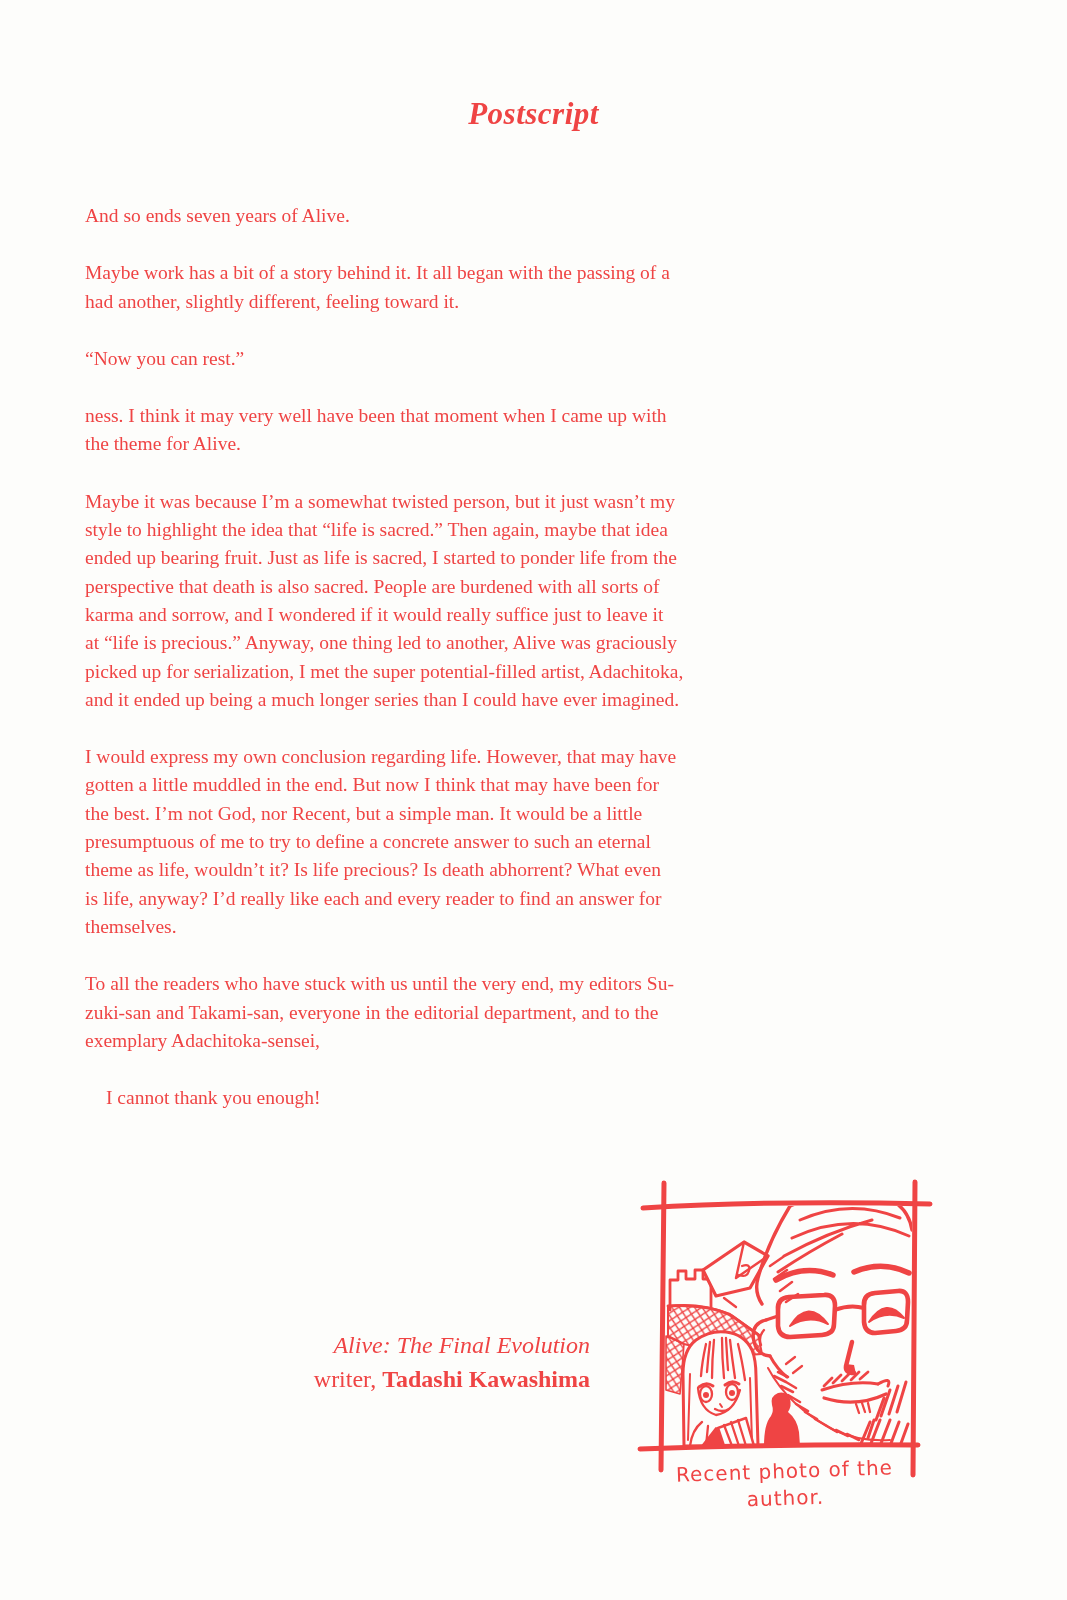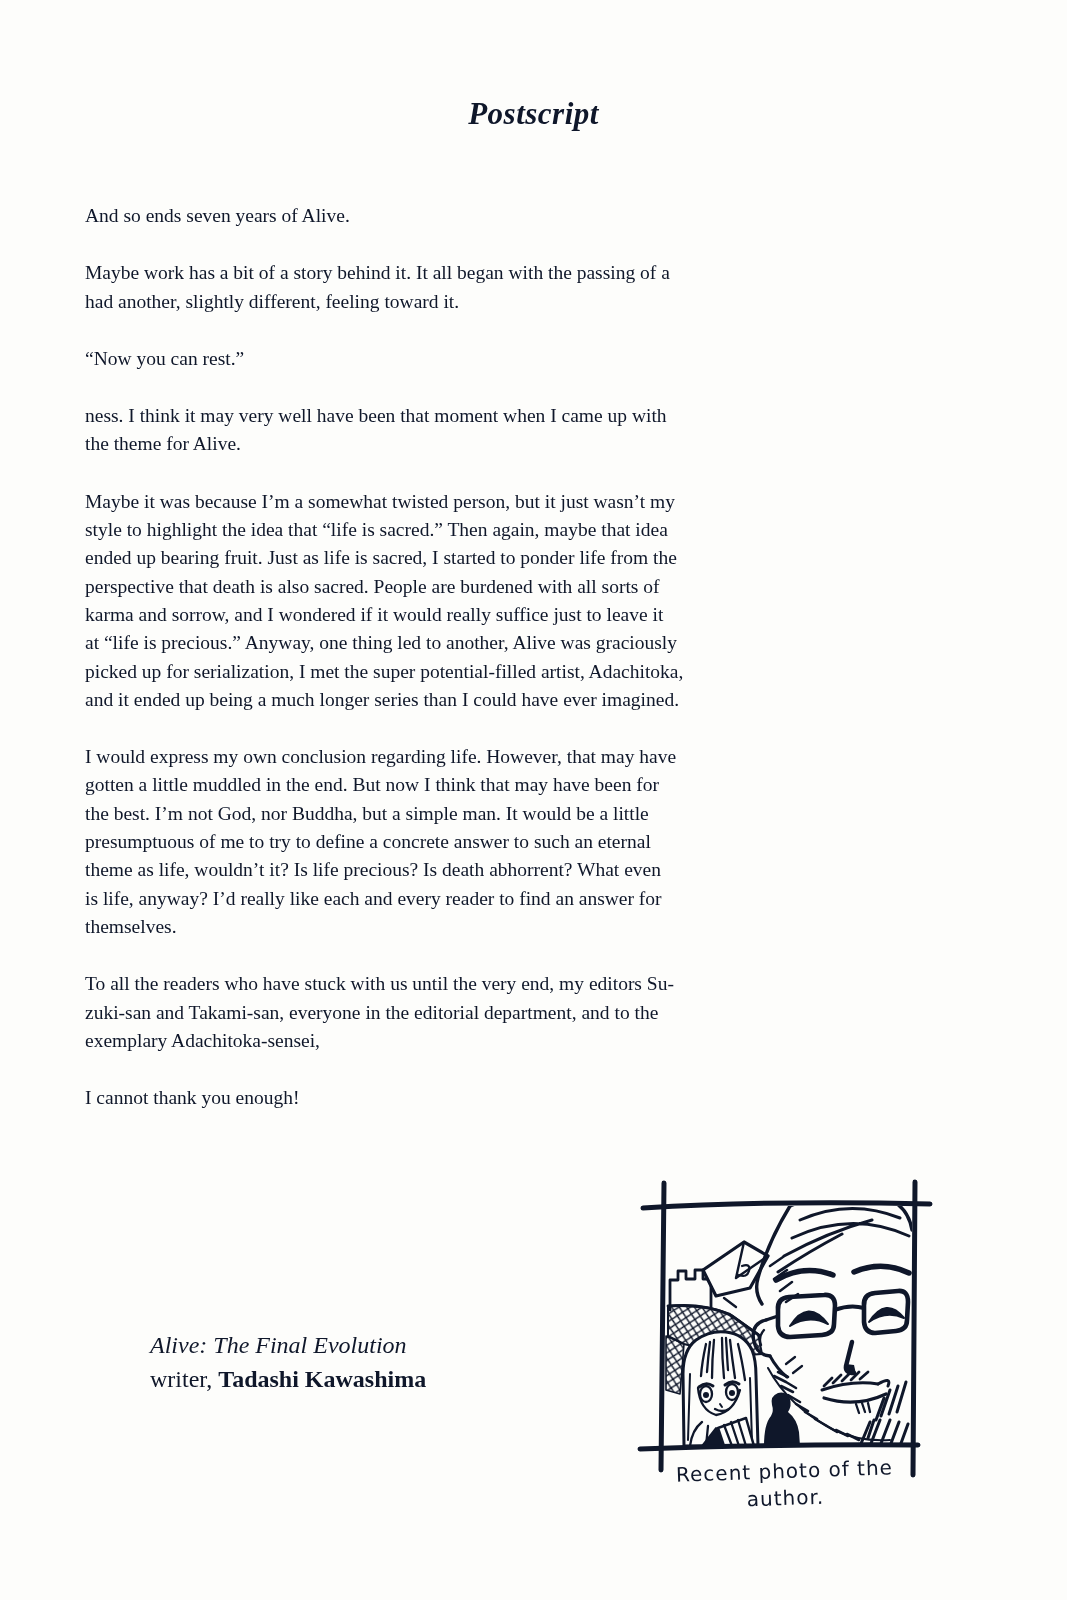--- a/index.html
+++ b/index.html
@@ -23,27 +23,27 @@
     font-style:italic;
     letter-spacing:0.5px;
   }
   .body-text{
     position:absolute;
     left:85px;top:202px;
     font-size:19.5px;
     line-height:28.3px;
   }
   .para{margin:0 0 29px 0;font-family:Liberation Serif, serif;}
-  .para:last-child{margin-bottom:0;}
+  .para:last-child{margin-bottom:0;margin-left:21px;}
   .line{white-space:nowrap;}
   .credits{
     position:absolute;
     left:150px;top:1328px;
     width:440px;
-    text-align:left;
+    text-align:right;
     font-family:"Liberation Serif", serif;
     font-size:24px;
     line-height:34px;
   }
   .credits .series{font-style:italic;}
   .credits .author{font-weight:bold;}
   .illustration{
     position:absolute;
     left:628px;top:1158px;
     width:310px;height:330px;
@@ -57,21 +57,21 @@
     font-family:"DejaVu Sans", sans-serif;
     font-size:20px;
     line-height:27px;
     letter-spacing:1px;
     transform:rotate(-2deg);
   }
 </style>
 </head>
 <body>
 
-<div class="page" style="background: rgb(253, 253, 251); color: #0f172a;">
+<div class="page" style="background: rgb(253, 253, 251); color: #ef4444;">
 
   <div class="title">Postscript</div>
 
   <div class="body-text">
       <div class="para">
         <div class="line">And so ends seven years of Alive.</div>
       </div>
       <div class="para">
         <div class="line">Maybe work has a bit of a story behind it. It all began with the passing of a</div>
         <div class="line">had another, slightly different, feeling toward it.</div>
@@ -89,21 +89,21 @@
         <div class="line">ended up bearing fruit. Just as life is sacred, I started to ponder life from the</div>
         <div class="line">perspective that death is also sacred. People are burdened with all sorts of</div>
         <div class="line">karma and sorrow, and I wondered if it would really suffice just to leave it</div>
         <div class="line">at “life is precious.” Anyway, one thing led to another, Alive was graciously</div>
         <div class="line">picked up for serialization, I met the super potential-filled artist, Adachitoka,</div>
         <div class="line">and it ended up being a much longer series than I could have ever imagined.</div>
       </div>
       <div class="para">
         <div class="line">I would express my own conclusion regarding life. However, that may have</div>
         <div class="line">gotten a little muddled in the end. But now I think that may have been for</div>
-        <div class="line">the best. I’m not God, nor Buddha, but a simple man. It would be a little</div>
+        <div class="line">the best. I’m not God, nor Recent, but a simple man. It would be a little</div>
         <div class="line">presumptuous of me to try to define a concrete answer to such an eternal</div>
         <div class="line">theme as life, wouldn’t it? Is life precious? Is death abhorrent? What even</div>
         <div class="line">is life, anyway? I’d really like each and every reader to find an answer for</div>
         <div class="line">themselves.</div>
       </div>
       <div class="para">
         <div class="line">To all the readers who have stuck with us until the very end, my editors Su-</div>
         <div class="line">zuki-san and Takami-san, everyone in the editorial department, and to the</div>
         <div class="line">exemplary Adachitoka-sensei,</div>
       </div>

